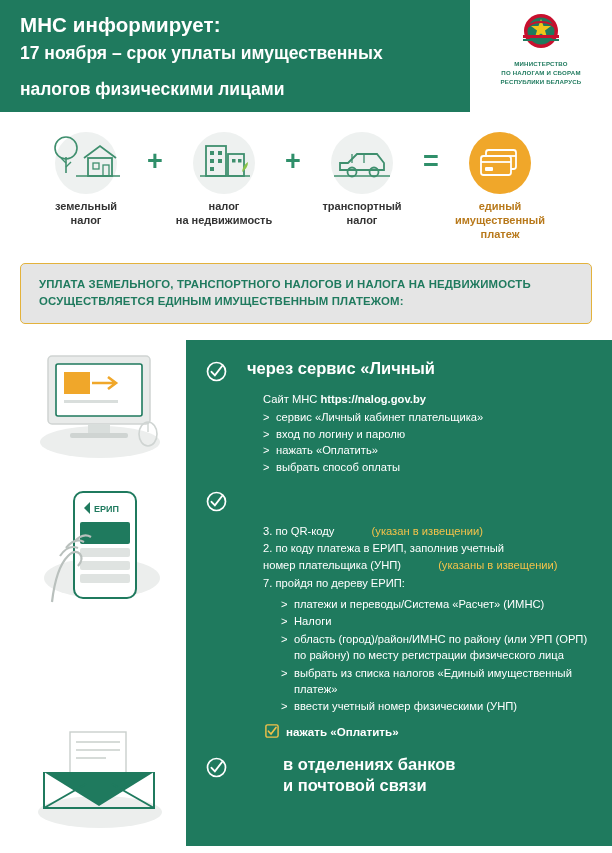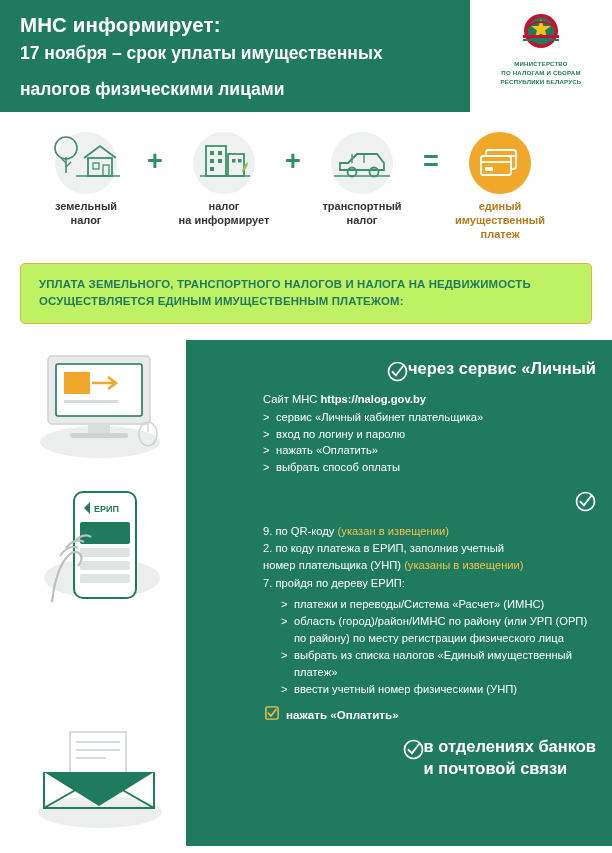--- a/index.html
+++ b/index.html
@@ -95,21 +95,21 @@
     background: #eef1f0;
     left: 50%; top: 2px; transform: translateX(-50%);
     z-index: 0;
   }
   .circle-bg.gold { background: #f0a72a; }
   .sum-icon svg { position: relative; z-index: 1; }
 
   
   .banner {
     margin: 8px 20px 0 20px;
-    background: #bef264;
+    background: #e5e5e5;
     border: 1.5px solid #e3b23c;
     border-radius: 5px;
     padding: 12px 29px 13px 18px;
   }
   .banner-text {
     color: #1f7a5e;
     font-size: 11.4px;
     font-weight: bold;
     line-height: 1.5;
     letter-spacing: .15px;
@@ -122,21 +122,21 @@
     left: 186px; top: 0; width: 426px; bottom: 0;
     background: #1f7a5e;
     padding: 18px 16px 0 20px;
   }
   .left-illus {
     position: absolute; left: 0; top: 0; width: 186px; bottom: 0;
   }
 
   .sect { margin-bottom: 6px; }
   .sect-head {
-    display: flex; align-items: flex-start; gap: 0; justify-content: flex-end;
+    display: flex; align-items: flex-start; gap: 20px;
   }
   .check-icon { flex: 0 0 auto; margin-top: 3px; }
   .sect-title {
     color: #ffffff;
     font-size: 16.5px;
     font-weight: bold;
     line-height: 1.27;
   }
   .sect-body { padding-left: 57px; padding-top: 7px; color: #ffffff; }
 
@@ -154,21 +154,21 @@
     position: absolute; left: 0; top: 0;
     color: #ffffff;
     font-size: 11px;
   }
   .num-list { list-style: none; }
   .num-list li {
     font-size: 11.2px;
     line-height: 1.5;
     margin-bottom: 1px;
   }
-  .hl { color: #f3c24a; }
+  .hl { color: #f3c24a; margin-left: 34px; }
   .sub-arrow {
     list-style: none;
     margin: 4px 0 0 18px;
   }
   .sub-arrow li {
     font-size: 11.2px;
     line-height: 1.47;
     position: relative;
     padding-left: 13px;
     margin-bottom: 1px;
@@ -176,21 +176,21 @@
   .sub-arrow li::before {
     content: ">";
     position: absolute; left: 0; top: 0;
   }
   .pay-row {
     display: flex; align-items: center; gap: 7px;
     margin-top: 9px; margin-left: 2px;
     font-size: 11.6px; font-weight: bold;
   }
   .sect-last { margin-top: 14px; }
-  .sect-last .sect-title { line-height: 1.3; }
+  .sect-last .sect-title { line-height: 1.3; margin-left: 36px; }
 </style>
 </head>
 <body>
 
 <div class="page">
 
   <div class="header">
     <div class="header-green-block"></div>
     <div class="header-text">
       <div class="header-title">МНС информирует:</div>
@@ -252,21 +252,21 @@
           <rect x="34" y="35" width="4" height="4" fill="#3f8f6e"></rect>
           <rect x="52" y="22" width="16" height="22" fill="none" stroke="#3f8f6e" stroke-width="1.8"></rect>
           <rect x="56" y="27" width="3.5" height="3.5" fill="#3f8f6e"></rect>
           <rect x="62" y="27" width="3.5" height="3.5" fill="#3f8f6e"></rect>
           <path d="M24 44 h50" stroke="#3f8f6e" stroke-width="1.6"></path>
           <path d="M66 40 q6 -4 6 -10 q-5 3 -6 10z" fill="#8bc34a"></path>
         </svg>
       </div>
       <div class="sum-label">
         <div>налог</div>
-        <div>на информирует</div>
+        <div>на недвижимость</div>
       </div>
     </div>
 
     <div class="sum-op">+</div>
 
     <div class="sum-item">
       <div class="circle-bg"></div>
       <div class="sum-icon">
         <svg width="96" height="60" viewBox="0 0 96 60">
           <path d="M26 38 h44 v-7 l-7 -9 h-20 l-9 9 h-8 z" fill="none" stroke="#3f8f6e" stroke-width="1.8"></path>
@@ -384,30 +384,31 @@
           <span class="check-icon">
             <svg width="21" height="21" viewBox="0 0 21 21">
               <circle cx="10.5" cy="10.5" r="9" fill="none" stroke="#ffffff" stroke-width="1.7"></circle>
               <path d="M5.5 10.8 l3.4 3.6 l7.2 -9.4" fill="none" stroke="#ffffff" stroke-width="1.9" stroke-linecap="round"></path>
             </svg>
           </span>
         </div>
         <div class="sect-body">
           <ul class="num-list">
             <li>
-              <span>9. по QR-коду </span><span class="hl">(указан в извещении)</span>
+              <span>3. по QR-коду </span><span class="hl">(указан в извещении)</span>
             </li>
             <li>
               <span>2. по коду платежа в ЕРИП, заполнив учетный</span><br>
               <span>номер плательщика (УНП) </span><span class="hl">(указаны в извещении)</span>
             </li>
             <li>7. пройдя по дереву ЕРИП:</li>
           </ul>
           <ul class="sub-arrow">
             <li>платежи и переводы/Система «Расчет» (ИМНС)</li>
+            <li>Налоги</li>
             <li>область (город)/район/ИМНС по району (или УРП (ОРП) по району) по месту регистрации физического лица</li>
             <li>выбрать из списка налогов «Единый имущественный платеж»</li>
             <li>ввести учетный номер физическими (УНП)</li>
           </ul>
           <div class="pay-row">
             <span>
               <svg width="14" height="14" viewBox="0 0 14 14">
                 <rect x="0.9" y="0.9" width="12.2" height="12.2" rx="1.6" fill="none" stroke="#f3c24a" stroke-width="1.4"></rect>
                 <path d="M3.4 7.2 l2.6 2.8 l5 -6.6" fill="none" stroke="#f3c24a" stroke-width="1.6" stroke-linecap="round"></path>
               </svg>

